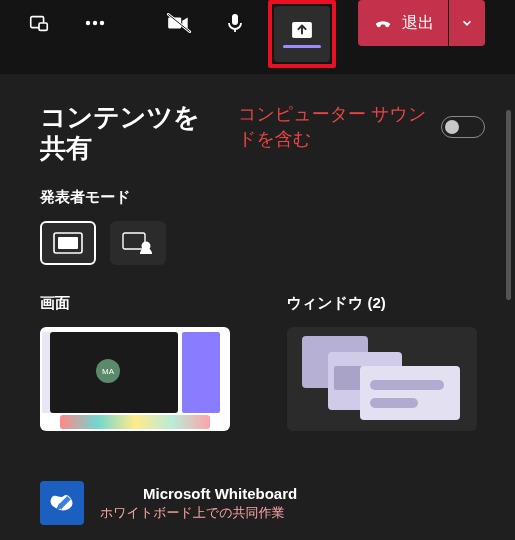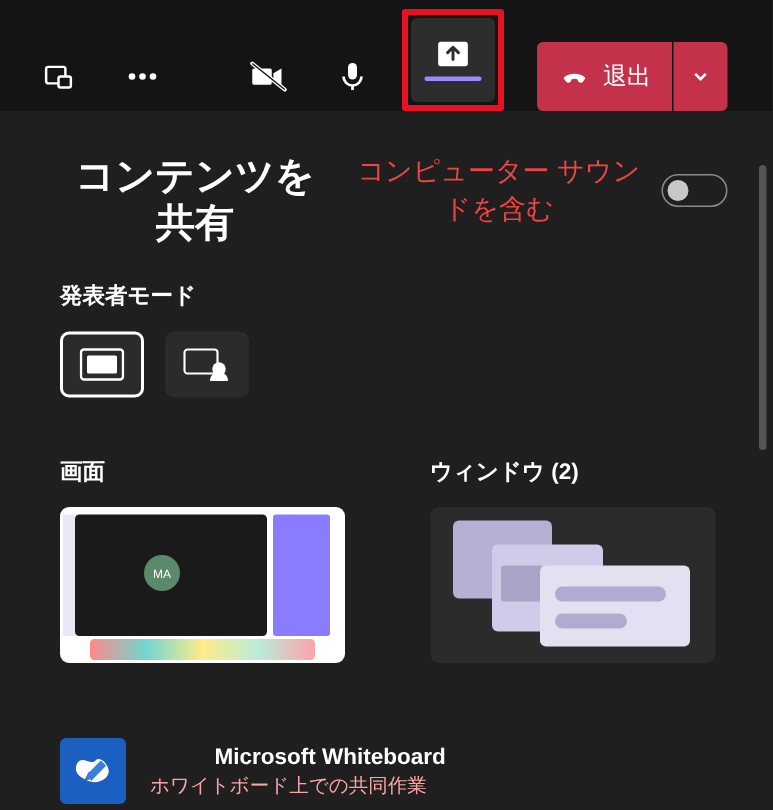--- a/index.html
+++ b/index.html
@@ -8,21 +8,21 @@
       height: 540px;
       background: #1f1f1f;
       font-family: "Segoe UI", "Hiragino Sans", sans-serif;
       color: #fff;
       overflow: hidden;
       position: relative;
     }
     .toolbar {
       height: 74px;
       display: flex;
-      align-items: flex-end;
+      align-items: flex-start;
       padding: 0 8px 0 16px;
       gap: 10px;
       background: #141414;
     }
     .tb-btn {
       width: 46px;
       height: 46px;
       display: flex;
       align-items: center;
       justify-content: center;
@@ -81,21 +81,20 @@
     }
     .panel {
       padding: 28px 30px 20px 40px;
       background: #1f1f1f;
       position: relative;
     }
     .panel-header {
       display: flex;
       gap: 18px;
       align-items: flex-start;
-      text-align: center;
     }
     .title {
       font-size: 26px;
       font-weight: 700;
       line-height: 1.2;
       width: 180px;
     }
     .audio-row {
       display: flex;
       align-items: center;
@@ -144,21 +143,21 @@
       align-items: center;
       justify-content: center;
     }
     .mode-btn.selected {
       outline: 2px solid #fff;
       outline-offset: -2px;
     }
     .sections {
       display: flex;
       gap: 48px;
-      margin-top: 40px;
+      margin-top: 29px;
     }
     .section { flex: 1; }
     .section-title {
       font-size: 15px;
       font-weight: 600;
       margin-bottom: 14px;
     }
     .thumb {
       width: 190px;
       height: 104px;

